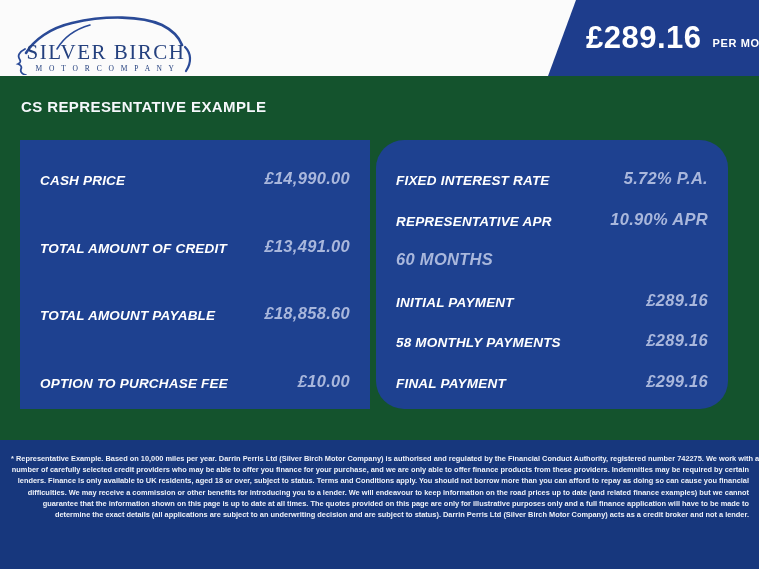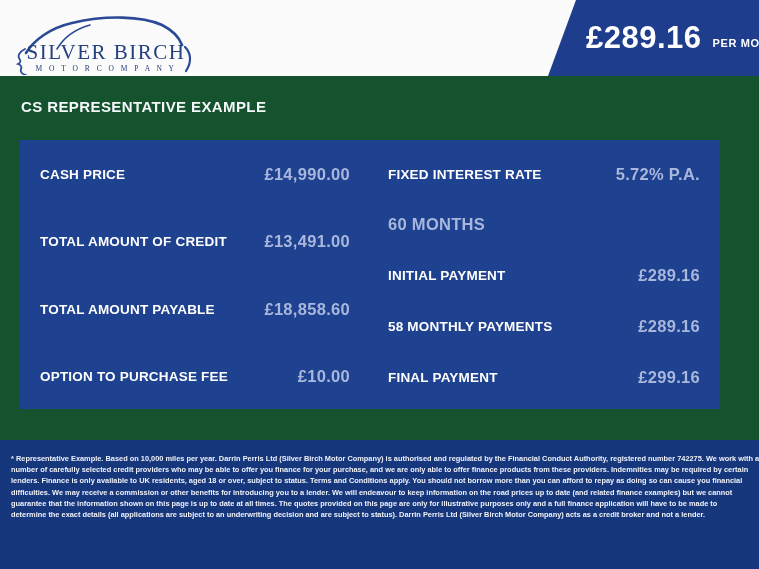--- a/index.html
+++ b/index.html
@@ -40,38 +40,38 @@
   .page-title{
     position:absolute;left:21px;top:22px;
     color:#f5f7fb;font-size:15px;font-weight:bold;letter-spacing:0.4px;
   }
   .panel{
     position:absolute;top:64px;height:269px;background:#1e4190;
     box-sizing:border-box;padding:20px 20px 18px 20px;
     display:flex;flex-direction:column;justify-content:space-between;
   }
   .panel-left{left:20px;width:350px;}
-  .panel-right{left:368px;width:352px;}
+  .panel-right{left:376px;width:352px;border-radius:28px;}
   .row{
-    display:flex;justify-content:space-between;align-items:center;height:28px;
+    display:flex;justify-content:space-between;align-items:flex-end;height:28px;font-style:italic;
   }
   .row .label{
     color:#ffffff;font-size:13.5px;font-weight:bold;letter-spacing:0.2px;
     white-space:nowrap;
   }
   .row .value{
     color:#a9b7dc;font-size:16.5px;font-weight:600;letter-spacing:0.3px;
     white-space:nowrap;
   }
 
   
   .disclaimer{
     position:absolute;top:440px;left:0;width:759px;height:129px;
     background:#17377d;box-sizing:border-box;
-    padding:13px 10px 0 11px;overflow:hidden;
+    padding:13px 10px 0 11px;overflow:hidden;text-align:right;
   }
   .disclaimer .line{
     color:#eef1f8;font-size:7.4px;font-weight:600;line-height:11.2px;
     white-space:nowrap;letter-spacing:0px;
   }
 </style>
 </head>
 <body>
 
 <div class="page">
@@ -116,20 +116,24 @@
         <span class="value">£10.00</span>
       </div>
     </div>
 
     <div class="panel panel-right">
       <div class="row">
         <span class="label">FIXED INTEREST RATE</span>
         <span class="value">5.72% P.A.</span>
       </div>
       <div class="row">
+        <span class="label">REPRESENTATIVE APR</span>
+        <span class="value">10.90% APR</span>
+      </div>
+      <div class="row">
         <span class="value">60 MONTHS</span>
       </div>
       <div class="row">
         <span class="label">INITIAL PAYMENT</span>
         <span class="value">£289.16</span>
       </div>
       <div class="row">
         <span class="label">58 MONTHLY PAYMENTS</span>
         <span class="value">£289.16</span>
       </div>

